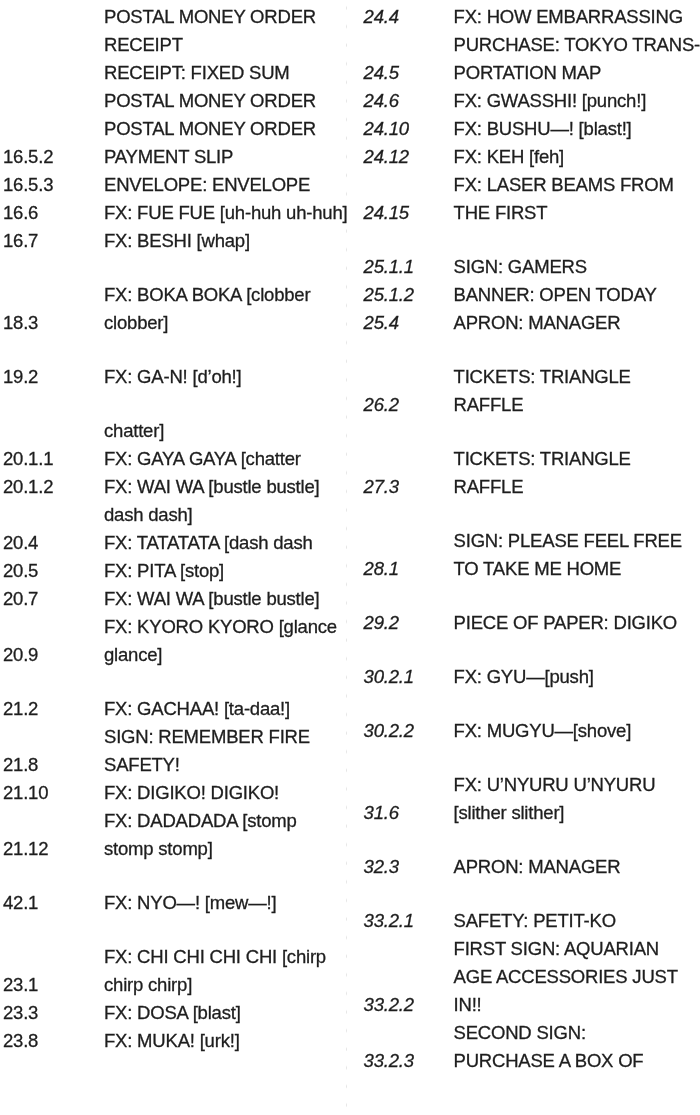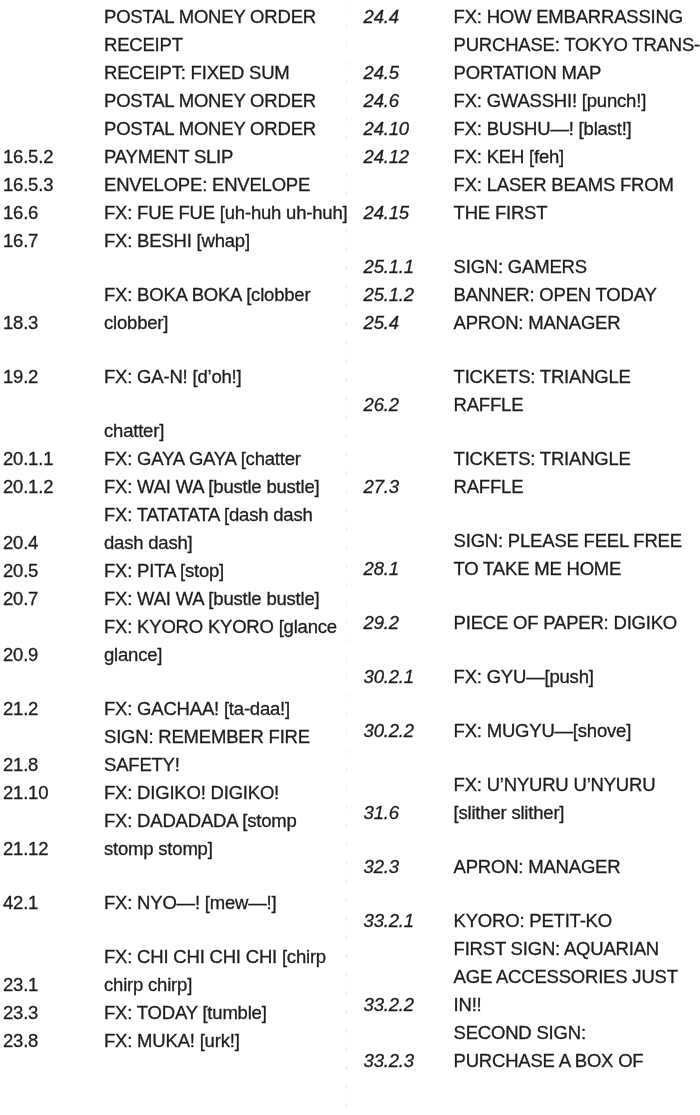--- a/index.html
+++ b/index.html
@@ -104,22 +104,22 @@
       </div>
       <div class="entry">
         <div class="num">20.1.2</div>
         <div class="text">
           <div class="line">FX: WAI WA [bustle bustle]</div>
         </div>
       </div>
       <div class="entry">
         <div class="num">20.4</div>
         <div class="text">
+          <div class="line">dash dash]</div>
           <div class="line">FX: TATATATA [dash dash</div>
-          <div class="line">dash dash]</div>
         </div>
       </div>
       <div class="entry">
         <div class="num">20.5</div>
         <div class="text">
           <div class="line">FX: PITA [stop]</div>
         </div>
       </div>
       <div class="entry">
         <div class="num">20.7</div>
@@ -169,21 +169,21 @@
       <div class="entry gap">
         <div class="num">23.1</div>
         <div class="text">
           <div class="line">FX: CHI CHI CHI CHI [chirp</div>
           <div class="line">chirp chirp]</div>
         </div>
       </div>
       <div class="entry">
         <div class="num">23.3</div>
         <div class="text">
-          <div class="line">FX: TODAY [tumble]</div>
+          <div class="line">FX: DOSA [blast]</div>
         </div>
       </div>
       <div class="entry">
         <div class="num">23.8</div>
         <div class="text">
           <div class="line">FX: MUKA! [urk!]</div>
         </div>
       </div>
     </div>
   <div class="divider"></div>
@@ -292,21 +292,21 @@
       </div>
       <div class="entry gap">
         <div class="num">32.3</div>
         <div class="text">
           <div class="line">APRON: MANAGER</div>
         </div>
       </div>
       <div class="entry gap">
         <div class="num">33.2.1</div>
         <div class="text">
-          <div class="line">KYORO: PETIT-KO</div>
+          <div class="line">SAFETY: PETIT-KO</div>
         </div>
       </div>
       <div class="entry">
         <div class="num">33.2.2</div>
         <div class="text">
           <div class="line">FIRST SIGN: AQUARIAN</div>
           <div class="line">AGE ACCESSORIES JUST</div>
           <div class="line">IN!!</div>
         </div>
       </div>

